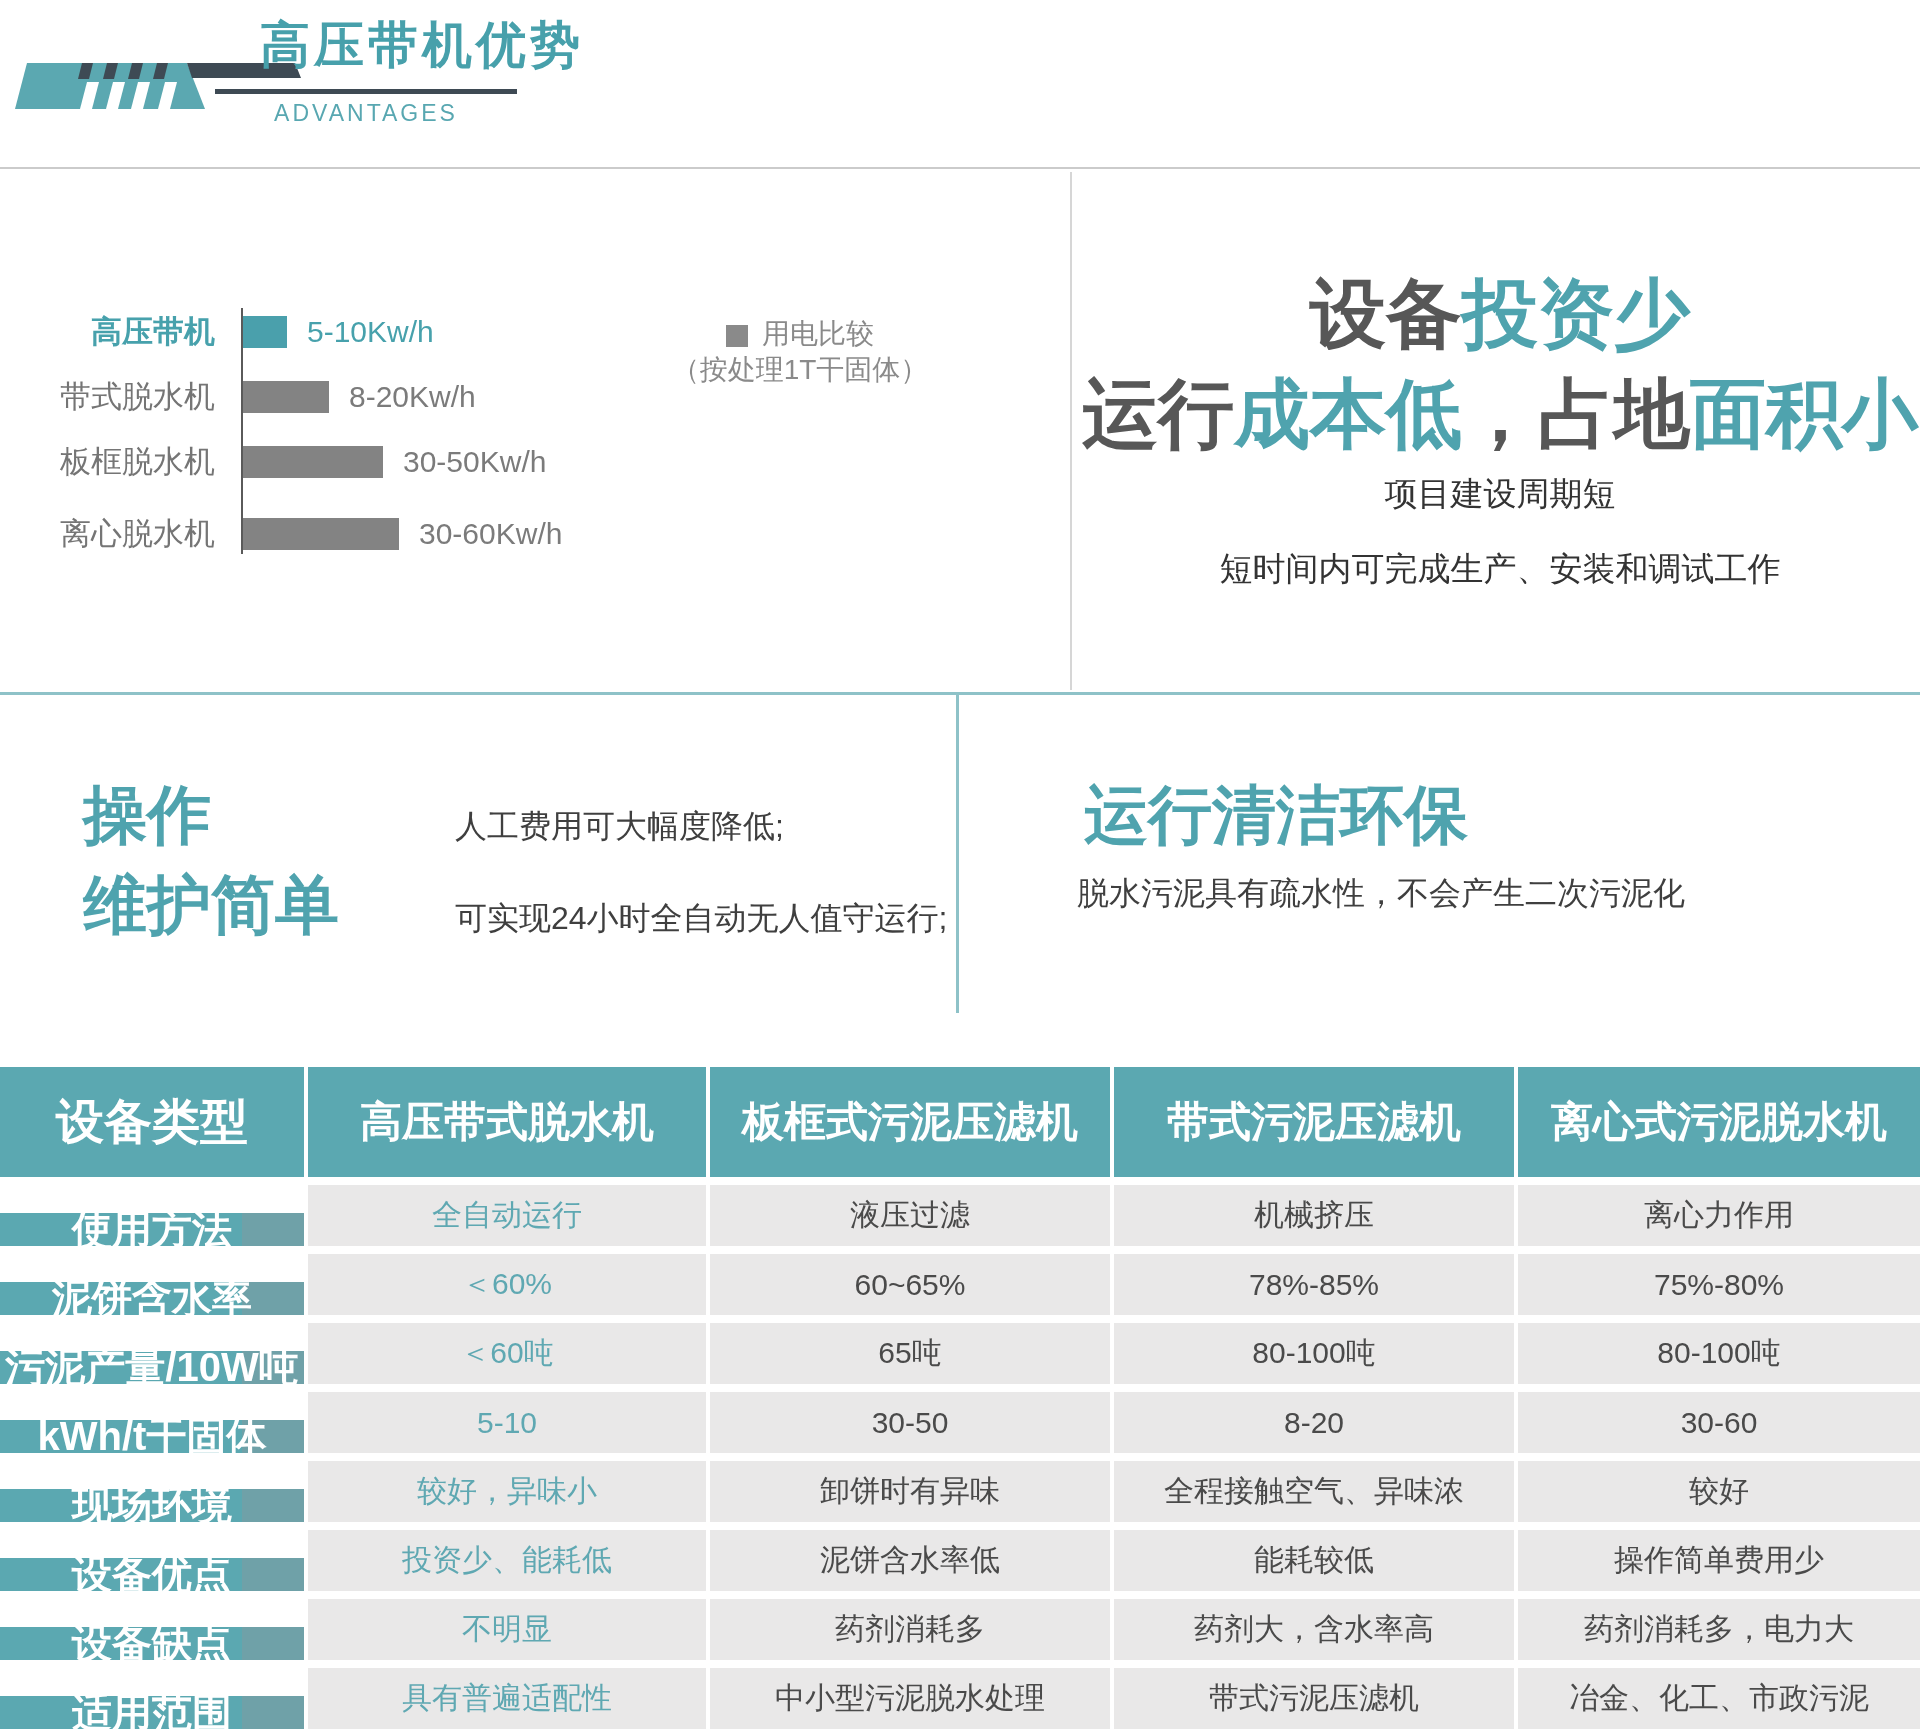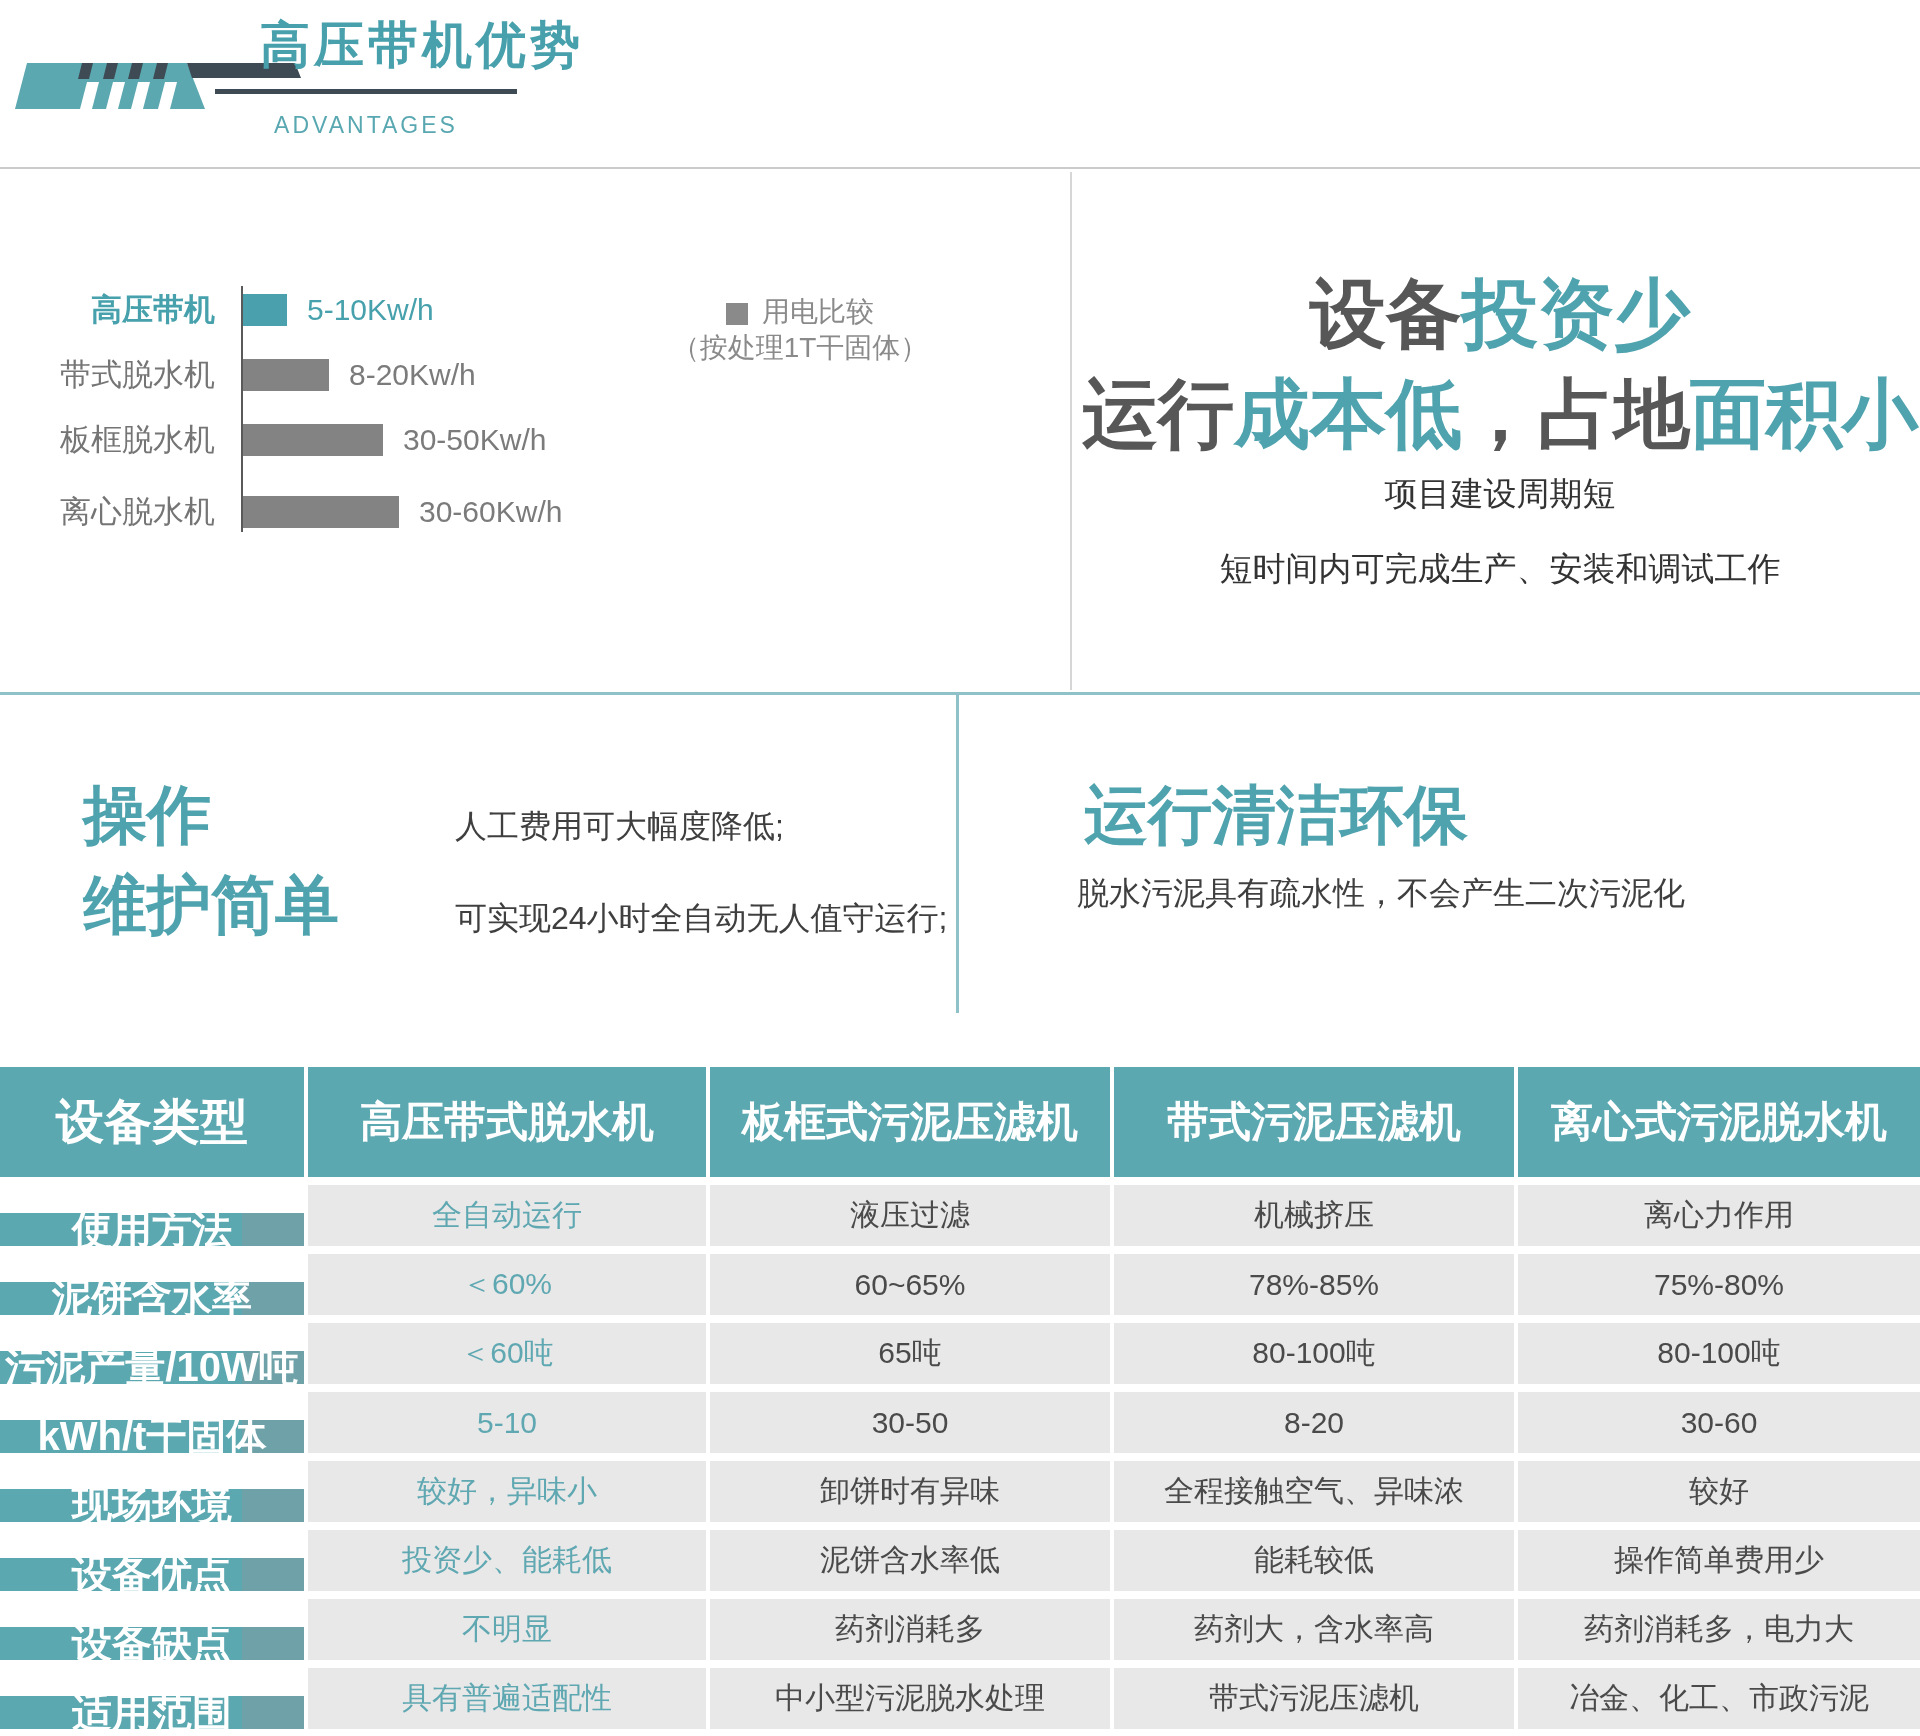--- a/index.html
+++ b/index.html
@@ -5,30 +5,30 @@
   * { margin:0; padding:0; box-sizing:border-box; }
   html,body { background:#ffffff; }
   body { font-family:"Liberation Sans", sans-serif; }
   .page { position:relative; width:1920px; height:1736px; background:#fff; overflow:hidden;padding-left:16px; }
 
   
   .logo { position:absolute; left:15px; top:62px; width:300px; height:50px; }
   .page-title { position:absolute; left:260px; top:16px; font-size:50px; font-weight:bold;
                 color:#47A0AB; letter-spacing:4px; line-height:58px; white-space:nowrap; }
   .title-underline { position:absolute; left:215px; top:89px; width:302px; height:5px; background:#3E4A54; }
-  .subtitle { position:absolute; left:215px; top:112px; width:302px; text-align:center;
+  .subtitle { position:absolute; left:215px; top:100px; width:302px; text-align:center;
               font-size:23px; letter-spacing:3px; color:#58A7B1; }
   .top-rule { position:absolute; left:0; top:167px; width:1920px; height:2px; background:#cbcbcb; }
 
   
   .v-divider-top { position:absolute; left:1070px; top:172px; width:2px; height:518px; background:#d6d6d6; }
   .teal-rule { position:absolute; left:0; top:692px; width:1920px; height:3px; background:#8ec2c8; }
   .v-divider-mid { position:absolute; left:956px; top:695px; width:3px; height:318px; background:#8ec2c8; }
 
-  .chart { position:absolute; left:0; top:162px; width:1070px; height:524px; }
+  .chart { position:absolute; left:0; top:184px; width:1070px; height:524px; }
   .chart-axis { position:absolute; left:241px; top:124px; width:2px; height:246px; background:#5a5a5a; }
   .chart-row { position:absolute; left:0; height:34px; display:flex; align-items:center; }
   .c-label { display:inline-block; width:215px; text-align:right; font-size:31px; color:#757575; }
   .chart-row.hl .c-label { color:#47A1AC; font-weight:bold; }
   .c-bar { display:inline-block; height:32px; margin-left:28px; background:#838383; }
   .chart-row.hl .c-bar { background:#4AA0AC; }
   .c-val { font-size:30px; color:#7b7b7b; margin-left:20px; white-space:nowrap; }
   .chart-row.hl .c-val { color:#47A1AC; }
 
   .legend { position:absolute; left:645px; top:132px; width:310px; text-align:center;

